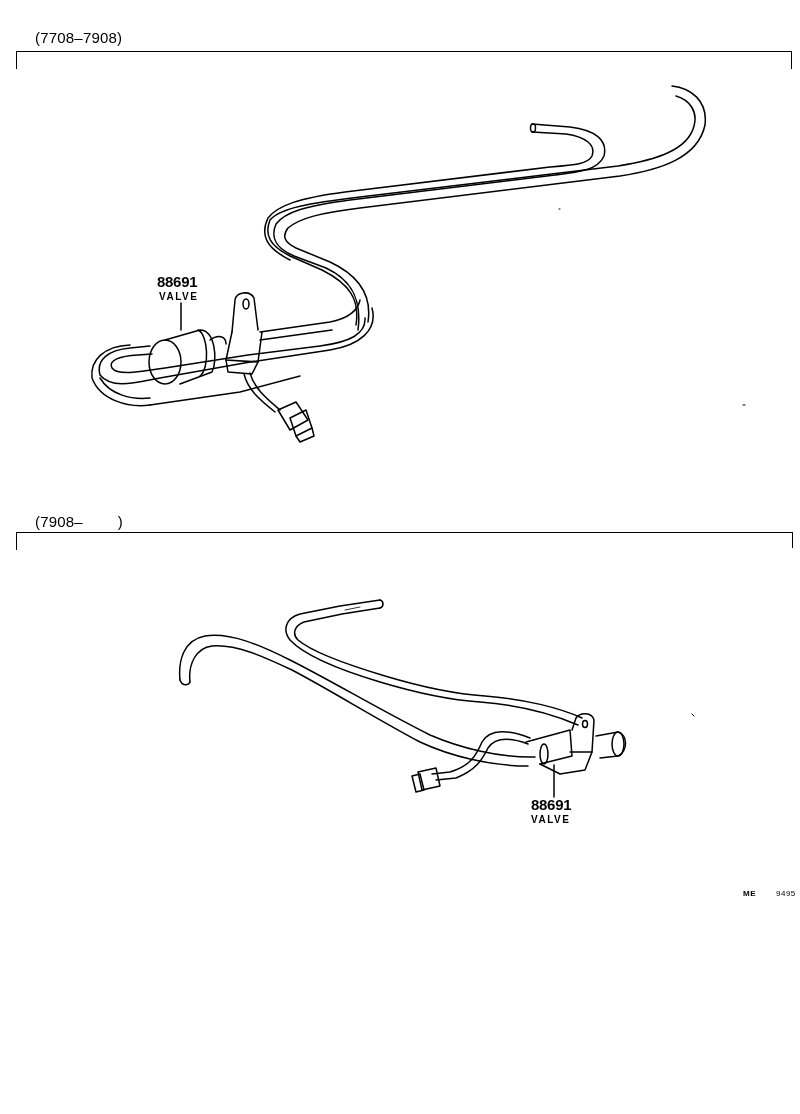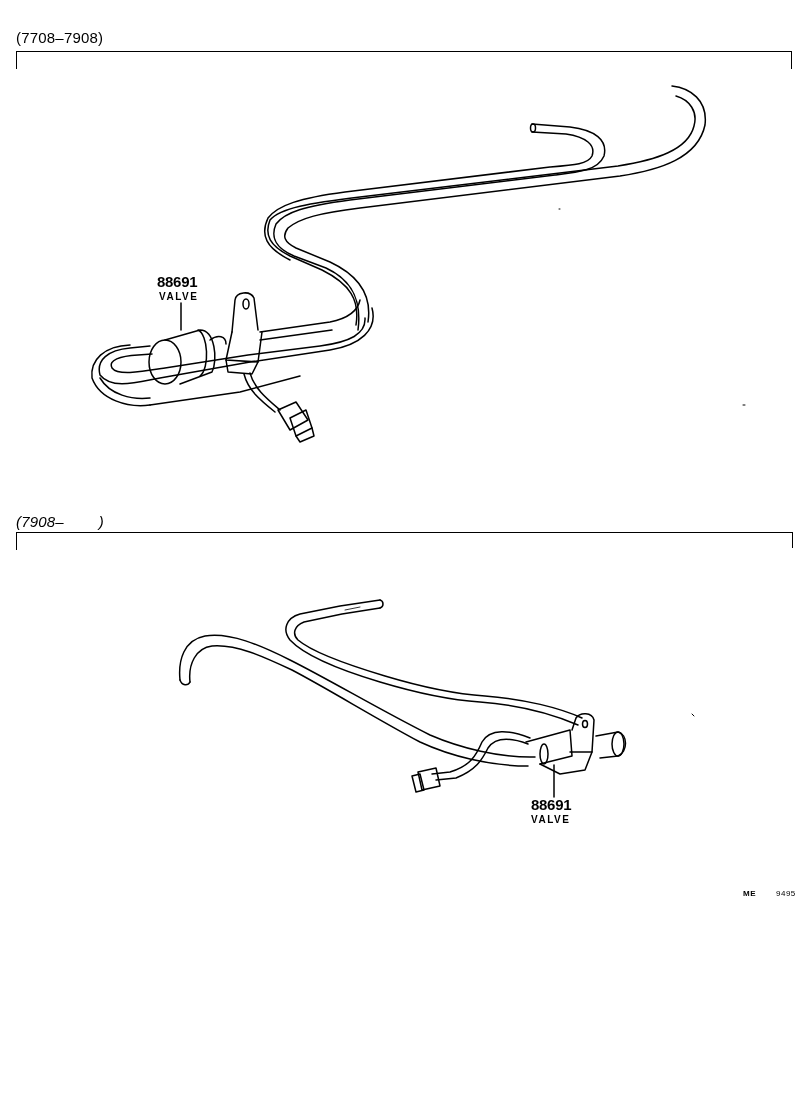--- a/index.html
+++ b/index.html
@@ -1,35 +1,35 @@
 <!DOCTYPE html>
 <html><head>
   <meta charset="utf-8">
   <style>
     html, body { margin: 0; padding: 0; background: #ffffff; }
     body { width: 800px; height: 1114px; position: relative; overflow: hidden; font-family: "Liberation Sans", sans-serif; color: #000; }
-    .section-title { position: absolute; font-family: "Liberation Sans", sans-serif; font-size: 15px; font-weight: normal; letter-spacing: 0.2px; }
+    .section-title { position: absolute; font-family: "Liberation Sans", sans-serif; font-size: 15px; font-weight: normal; letter-spacing: 0.2px; margin-left: 19px; }
     .frame-top { position: absolute; border-top: 1.6px solid #000; }
     .frame-left { position: absolute; border-left: 1.6px solid #000; }
     .frame-right { position: absolute; border-left: 1.6px solid #000; }
     svg.drawing { position: absolute; left: 0; top: 0; }
     .part-no { position: absolute; font-family: "Liberation Sans", sans-serif; font-size: 15px; font-weight: bold; line-height: 14px; letter-spacing: -0.3px; }
     .part-name { position: absolute; font-family: "Liberation Sans", sans-serif; font-size: 10px; font-weight: bold; letter-spacing: 1.5px; line-height: 11px; }
     .ref-code { position: absolute; font-family: "Liberation Sans", sans-serif; font-size: 8px; font-weight: bold; letter-spacing: 0.5px; }
     .ref-code span + span { margin-left: 20px; font-weight: normal; }
   </style>
 </head>
 <body>
 
 <div class="section-title" style="left:16px; top:29px;">(7708–7908)</div>
 <div class="frame-top" style="left:16px; top:51px; width:776px;"></div>
 <div class="frame-left" style="left:16px; top:51px; height:18px;"></div>
 <div class="frame-right" style="left:791px; top:51px; height:18px;"></div>
 
-<div class="section-title" style="left:16px; top:513px; white-space:pre;font-style:italic;">(7908–        )</div>
+<div class="section-title" style="left:16px; top:513px; white-space:pre;">(7908–        )</div>
 <div class="frame-top" style="left:16px; top:532px; width:777px;"></div>
 <div class="frame-left" style="left:16px; top:532px; height:18px;"></div>
 <div class="frame-right" style="left:792px; top:532px; height:16px;"></div>
 
 <svg class="drawing" width="800" height="1114" viewBox="0 0 800 1114">
   <g fill="none" stroke="#000" stroke-width="1.5" stroke-linecap="round" stroke-linejoin="round">
 
     <g>
 
       <path d="M672 86 C690 88 708 100 705 125 C698 158 660 170 620 176 L360 208 C320 213 300 218 288 228 C282 236 284 242 296 248 L330 262 C360 276 372 296 368 322"></path>

